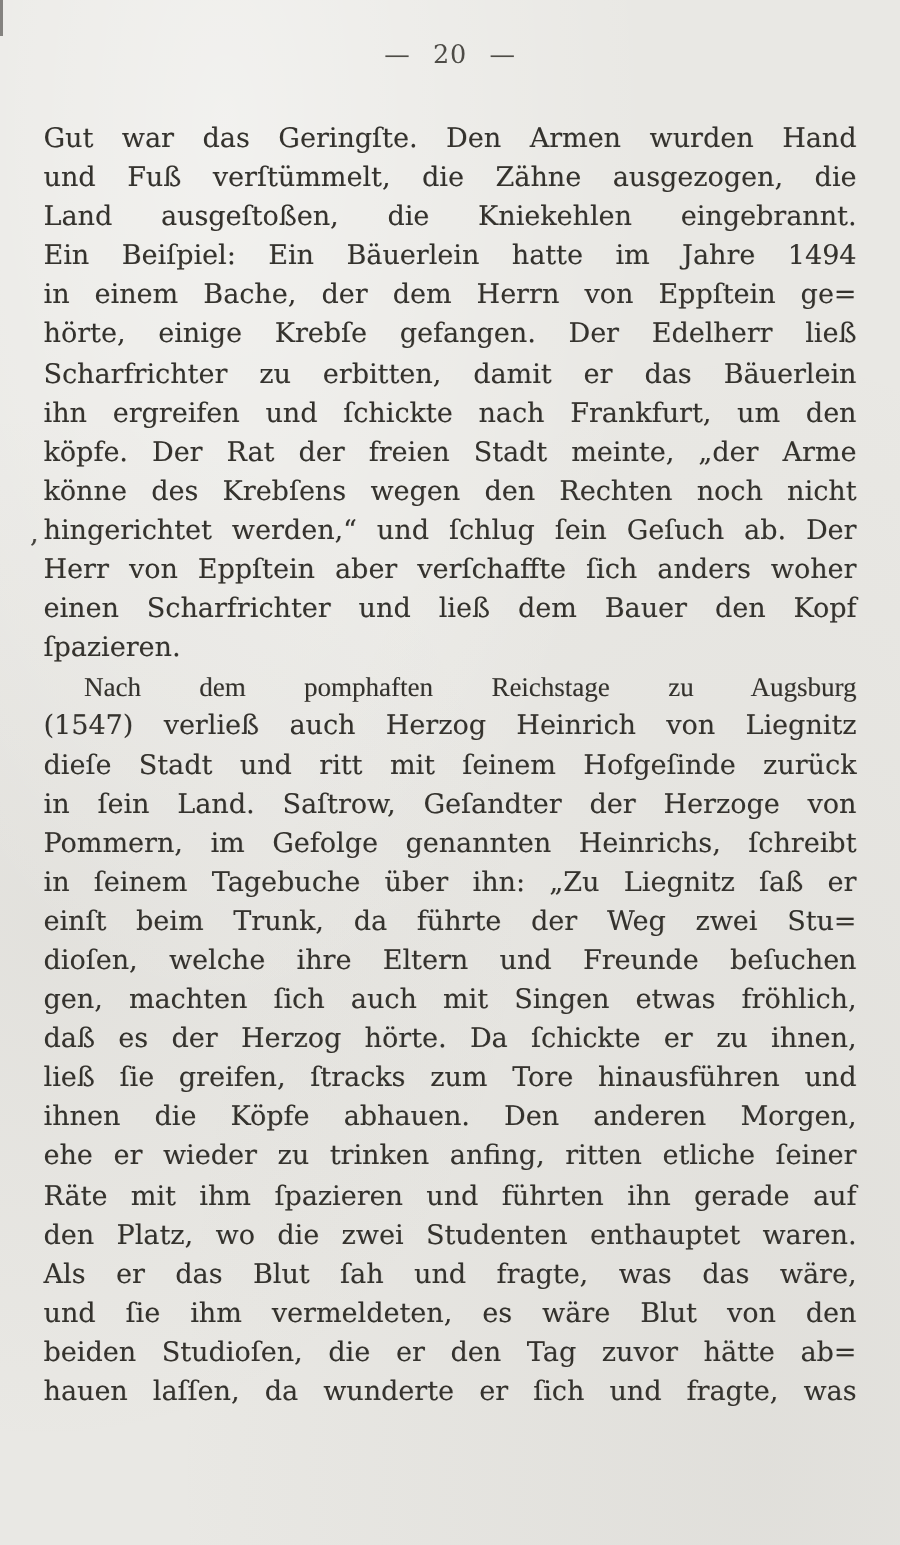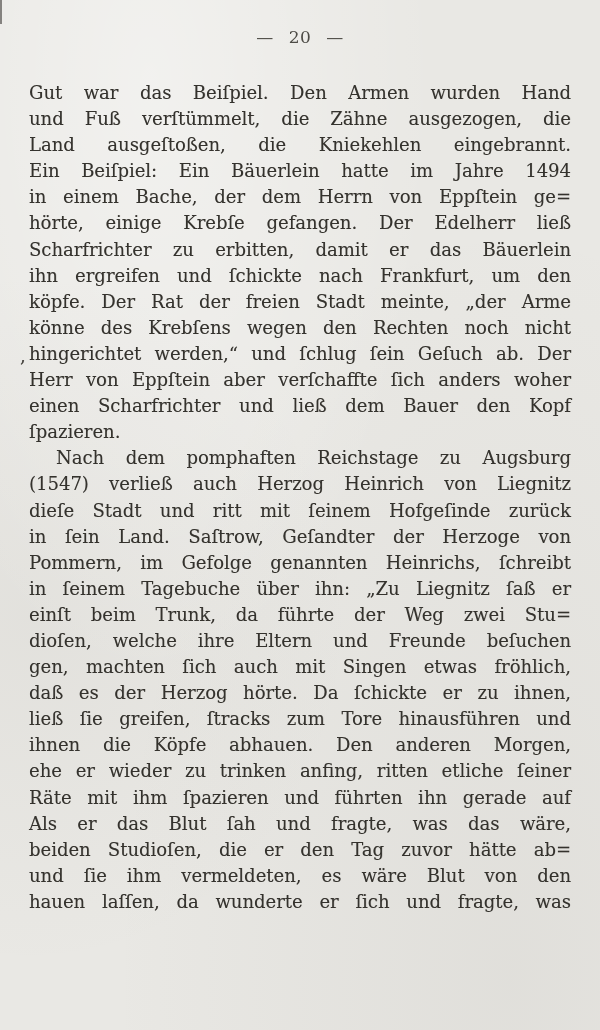--- a/index.html
+++ b/index.html
@@ -53,40 +53,41 @@
     color: #34322d;
     text-shadow: 0.3px 0.3px 0 rgba(52,50,45,0.30);
   }
   .line {
     position: relative;
     text-align: justify;
     text-align-last: justify;
   }
   .line.indent {
     padding-left: 27px;
+    font-family: Liberation Serif, serif;
   }
   .margin-mark {
     position: absolute;
     left: -9px;
     top: 2px;
     color: #45433e;
   }
 </style>
 </head>
 <body>
 
 <div class="page">
   <div class="scan-edge"></div>
   <div class="page-header">
     <span>—</span>
     <span>20</span>
     <span>—</span>
   </div>
   <div class="text-block">
-      <div class="line">Gut war das Beiſpiel. Den Armen wurden Hand</div>
+      <div class="line">Gut war das Geringſte. Den Armen wurden Hand</div>
       <div class="line">und Fuß verſtümmelt, die Zähne ausgezogen, die</div>
       <div class="line">Land ausgeſtoßen, die Kniekehlen eingebrannt.</div>
       <div class="line">Ein Beiſpiel: Ein Bäuerlein hatte im Jahre 1494</div>
       <div class="line">in einem Bache, der dem Herrn von Eppſtein ge=</div>
       <div class="line">hörte, einige Krebſe gefangen. Der Edelherr ließ</div>
       <div class="line">Scharfrichter zu erbitten, damit er das Bäuerlein</div>
       <div class="line">ihn ergreifen und ſchickte nach Frankfurt, um den</div>
       <div class="line">köpfe. Der Rat der freien Stadt meinte, „der Arme</div>
       <div class="line">könne des Krebſens wegen den Rechten noch nicht</div>
       <div class="line">hingerichtet werden,“ und ſchlug ſein Geſuch ab. Der<span class="margin-mark">,</span></div>
@@ -100,18 +101,19 @@
       <div class="line">Pommern, im Gefolge genannten Heinrichs, ſchreibt</div>
       <div class="line">in ſeinem Tagebuche über ihn: „Zu Liegnitz ſaß er</div>
       <div class="line">einſt beim Trunk, da führte der Weg zwei Stu=</div>
       <div class="line">dioſen, welche ihre Eltern und Freunde beſuchen</div>
       <div class="line">gen, machten ſich auch mit Singen etwas fröhlich,</div>
       <div class="line">daß es der Herzog hörte. Da ſchickte er zu ihnen,</div>
       <div class="line">ließ ſie greifen, ſtracks zum Tore hinausführen und</div>
       <div class="line">ihnen die Köpfe abhauen. Den anderen Morgen,</div>
       <div class="line">ehe er wieder zu trinken anfing, ritten etliche ſeiner</div>
       <div class="line">Räte mit ihm ſpazieren und führten ihn gerade auf</div>
+      <div class="line">den Platz, wo die zwei Studenten enthauptet waren.</div>
       <div class="line">Als er das Blut ſah und fragte, was das wäre,</div>
+      <div class="line">und ſie ihm vermeldeten, es wäre Blut von den</div>
       <div class="line">beiden Studioſen, die er den Tag zuvor hätte ab=</div>
-      <div class="line">und ſie ihm vermeldeten, es wäre Blut von den</div>
       <div class="line">hauen laſſen, da wunderte er ſich und fragte, was</div>
     </div>
 </div>
 
 </body></html>

